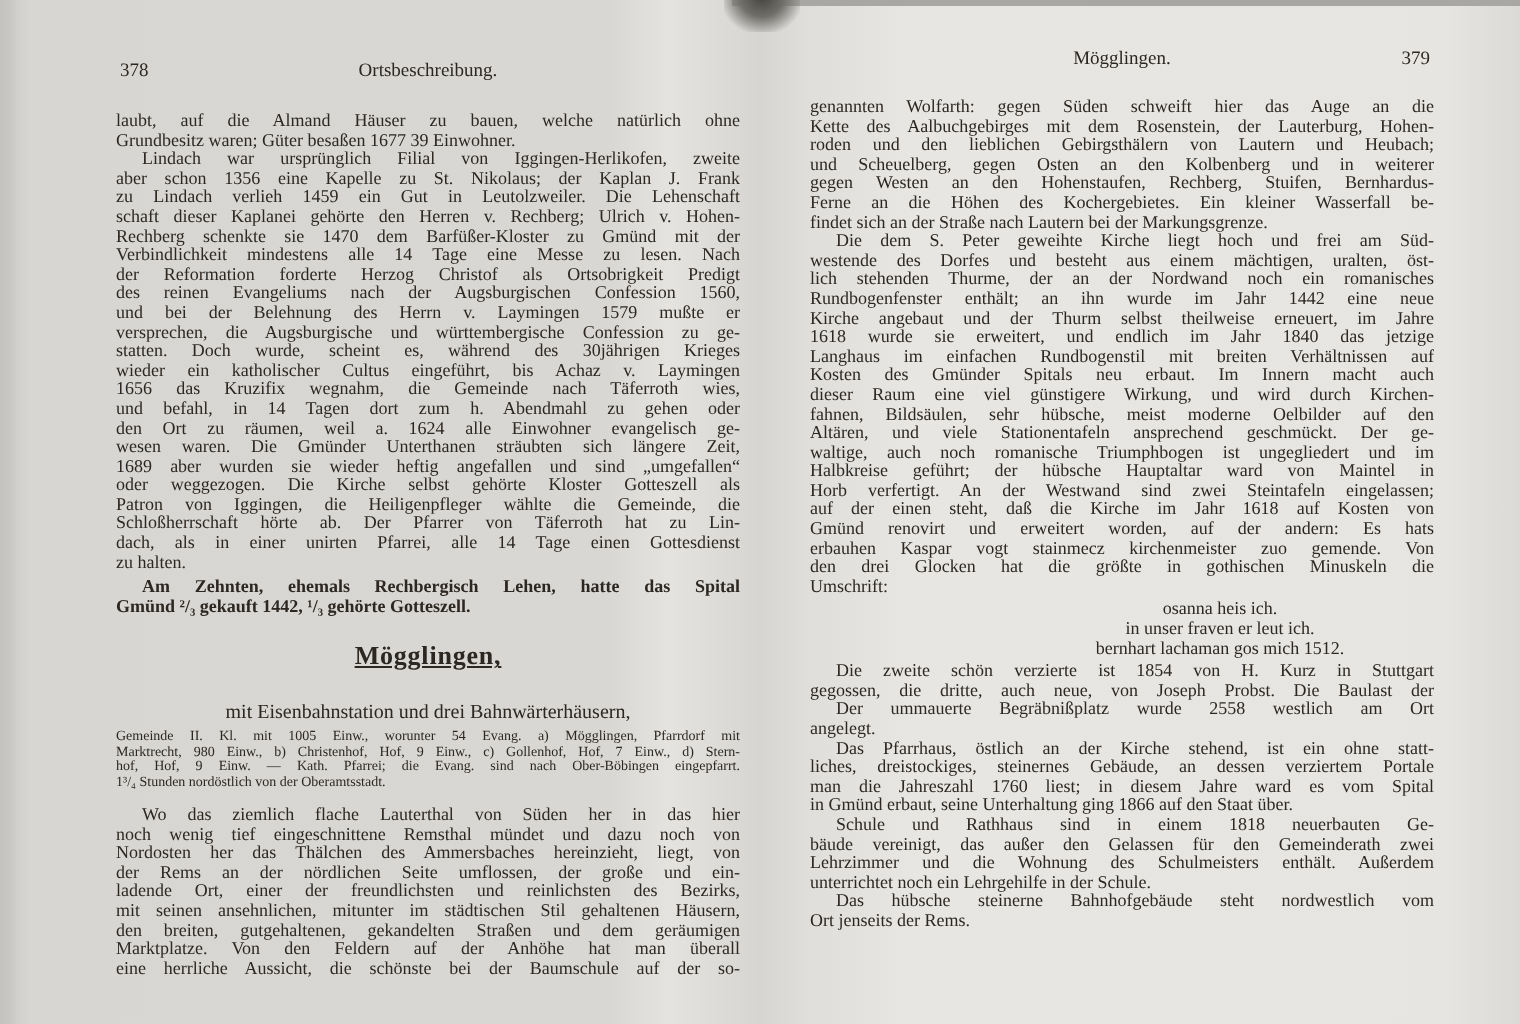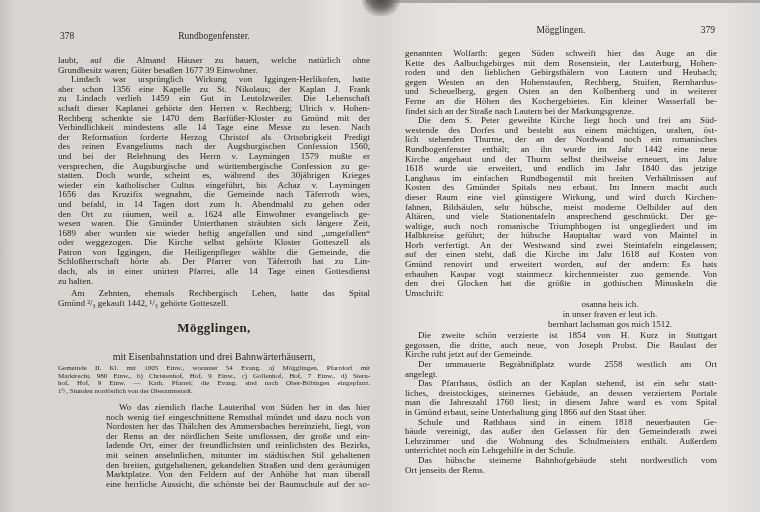--- a/index.html
+++ b/index.html
@@ -35,53 +35,53 @@
   .blk.body .ln  { height:9.6px; line-height:9.6px; }
   .blk.body .ln::after, .blk.smallprint .ln::after { content:""; display:inline-block; width:100%; height:0; }
   .ln.last::after, .ln.ctr::after { content:none !important; }
   .ln.last { text-align:left; }
   .ln.ctr  { text-align:right; }
   .ln.ind  { text-indent:13px; }
 
   .blk.smallprint { margin-top:2px; }
   .blk.smallprint .ln { font-size:7px; height:7.4px; line-height:7.4px; }
 
-  .blk.heading { margin-top:12px; }
+  .blk.heading { margin-top:12px;text-decoration:underline; }
   .blk.heading .ln { font-size:13px; font-weight:bold; letter-spacing:0.4px; line-height:15px; height:auto; text-align:center; }
   .blk.subheading { margin-top:16px; }
   .blk.subheading .ln { font-size:10px; line-height:12px; height:auto; text-align:center; }
 
   .blk.verse .ln { height:9.6px; line-height:9.6px; text-align:center; }
 
   
   [data-name="paragraph-almand"]   { margin-top:13px; }
-  [data-name="paragraph-zehnten"]  { margin-top:3px; }
-  [data-name="paragraph-lage"]     { margin-top:8px;margin-left:48px; }
+  [data-name="paragraph-zehnten"]  { margin-top:3px;font-weight:bold; }
+  [data-name="paragraph-lage"]     { margin-top:8px; }
   [data-name="paragraph-aussicht"] { margin-top:12px; }
   [data-name="verse-glocke"]       { margin:2px 0 2px 98px; }
 </style>
 </head>
 <body data-name="scanned-book-spread">
 
 <div class="left-edge-shade" data-name="scan-left-edge-shadow"></div>
 <div class="scan-top-strip" data-name="scan-top-edge"></div>
 <div class="gutter-top-shadow" data-name="gutter-shadow"></div>
 
 <div class="page-col" id="left-col" data-name="left-page">
   <div class="running-head" data-name="left-running-head">
     <span class="pn pn-left" data-name="page-number">378</span>
-    <span class="title" data-name="running-title">Rundbogenfenster.</span>
+    <span class="title" data-name="running-title">Ortsbeschreibung.</span>
   </div>
   <div data-name="left-page-text">
       <div class="blk body" data-name="paragraph-almand">
         <div class="ln" data-name="text-line">laubt, auf die Almand Häuser zu bauen, welche natürlich ohne</div>
         <div class="ln last" data-name="text-line">Grundbesitz waren; Güter besaßen 1677 39 Einwohner.</div>
       </div>
       <div class="blk body" data-name="paragraph-lindach">
-        <div class="ln ind" data-name="text-line">Lindach war ursprünglich Wirkung von Iggingen-Herlikofen, hatte</div>
+        <div class="ln ind" data-name="text-line">Lindach war ursprünglich Filial von Iggingen-Herlikofen, zweite</div>
         <div class="ln" data-name="text-line">aber schon 1356 eine Kapelle zu St. Nikolaus; der Kaplan J. Frank</div>
         <div class="ln" data-name="text-line">zu Lindach verlieh 1459 ein Gut in Leutolzweiler. Die Lehenschaft</div>
         <div class="ln" data-name="text-line">schaft dieser Kaplanei gehörte den Herren v. Rechberg; Ulrich v. Hohen-</div>
         <div class="ln" data-name="text-line">Rechberg schenkte sie 1470 dem Barfüßer-Kloster zu Gmünd mit der</div>
         <div class="ln" data-name="text-line">Verbindlichkeit mindestens alle 14 Tage eine Messe zu lesen. Nach</div>
         <div class="ln" data-name="text-line">der Reformation forderte Herzog Christof als Ortsobrigkeit Predigt</div>
         <div class="ln" data-name="text-line">des reinen Evangeliums nach der Augsburgischen Confession 1560,</div>
         <div class="ln" data-name="text-line">und bei der Belehnung des Herrn v. Laymingen 1579 mußte er</div>
         <div class="ln" data-name="text-line">versprechen, die Augsburgische und württembergische Confession zu ge-</div>
         <div class="ln" data-name="text-line">statten. Doch wurde, scheint es, während des 30jährigen Krieges</div>
@@ -130,22 +130,22 @@
 <div class="page-col" id="right-col" data-name="right-page">
   <div class="running-head" data-name="right-running-head">
     <span class="title" data-name="running-title">Mögglingen.</span>
     <span class="pn pn-right" data-name="page-number">379</span>
   </div>
   <div data-name="right-page-text">
       <div class="blk body" data-name="paragraph-aussicht">
         <div class="ln" data-name="text-line">genannten Wolfarth: gegen Süden schweift hier das Auge an die</div>
         <div class="ln" data-name="text-line">Kette des Aalbuchgebirges mit dem Rosenstein, der Lauterburg, Hohen-</div>
         <div class="ln" data-name="text-line">roden und den lieblichen Gebirgsthälern von Lautern und Heubach;</div>
+        <div class="ln" data-name="text-line">und Scheuelberg, gegen Osten an den Kolbenberg und in weiterer</div>
         <div class="ln" data-name="text-line">gegen Westen an den Hohenstaufen, Rechberg, Stuifen, Bernhardus-</div>
-        <div class="ln" data-name="text-line">und Scheuelberg, gegen Osten an den Kolbenberg und in weiterer</div>
         <div class="ln" data-name="text-line">Ferne an die Höhen des Kochergebietes. Ein kleiner Wasserfall be-</div>
         <div class="ln last" data-name="text-line">findet sich an der Straße nach Lautern bei der Markungsgrenze.</div>
       </div>
       <div class="blk body" data-name="paragraph-kirche">
         <div class="ln ind" data-name="text-line">Die dem S. Peter geweihte Kirche liegt hoch und frei am Süd-</div>
         <div class="ln" data-name="text-line">westende des Dorfes und besteht aus einem mächtigen, uralten, öst-</div>
         <div class="ln" data-name="text-line">lich stehenden Thurme, der an der Nordwand noch ein romanisches</div>
         <div class="ln" data-name="text-line">Rundbogenfenster enthält; an ihn wurde im Jahr 1442 eine neue</div>
         <div class="ln" data-name="text-line">Kirche angebaut und der Thurm selbst theilweise erneuert, im Jahre</div>
         <div class="ln" data-name="text-line">1618 wurde sie erweitert, und endlich im Jahr 1840 das jetzige</div>
@@ -164,28 +164,27 @@
         <div class="ln last" data-name="text-line">Umschrift:</div>
       </div>
       <div class="blk verse" data-name="verse-glocke">
         <div class="ln" data-name="text-line">osanna heis ich.</div>
         <div class="ln" data-name="text-line">in unser fraven er leut ich.</div>
         <div class="ln" data-name="text-line">bernhart lachaman gos mich 1512.</div>
       </div>
       <div class="blk body" data-name="paragraph-glocken">
         <div class="ln ind" data-name="text-line">Die zweite schön verzierte ist 1854 von H. Kurz in Stuttgart</div>
         <div class="ln" data-name="text-line">gegossen, die dritte, auch neue, von Joseph Probst. Die Baulast der</div>
-        <div class="ln last" data-name="text-line">Kirche ruht jetzt auf der Gemeinde.</div>
       </div>
       <div class="blk body" data-name="paragraph-begraebnisplatz">
         <div class="ln ind" data-name="text-line">Der ummauerte Begräbnißplatz wurde 2558 westlich am Ort</div>
         <div class="ln last" data-name="text-line">angelegt.</div>
       </div>
       <div class="blk body" data-name="paragraph-pfarrhaus">
-        <div class="ln ind" data-name="text-line">Das Pfarrhaus, östlich an der Kaplan stehend, ist ein sehr statt-</div>
+        <div class="ln ind" data-name="text-line">Das Pfarrhaus, östlich an der Kirche stehend, ist ein ohne statt-</div>
         <div class="ln" data-name="text-line">liches, dreistockiges, steinernes Gebäude, an dessen verziertem Portale</div>
         <div class="ln" data-name="text-line">man die Jahreszahl 1760 liest; in diesem Jahre ward es vom Spital</div>
         <div class="ln last" data-name="text-line">in Gmünd erbaut, seine Unterhaltung ging 1866 auf den Staat über.</div>
       </div>
       <div class="blk body" data-name="paragraph-schule">
         <div class="ln ind" data-name="text-line">Schule und Rathhaus sind in einem 1818 neuerbauten Ge-</div>
         <div class="ln" data-name="text-line">bäude vereinigt, das außer den Gelassen für den Gemeinderath zwei</div>
         <div class="ln" data-name="text-line">Lehrzimmer und die Wohnung des Schulmeisters enthält. Außerdem</div>
         <div class="ln last" data-name="text-line">unterrichtet noch ein Lehrgehilfe in der Schule.</div>
       </div>

